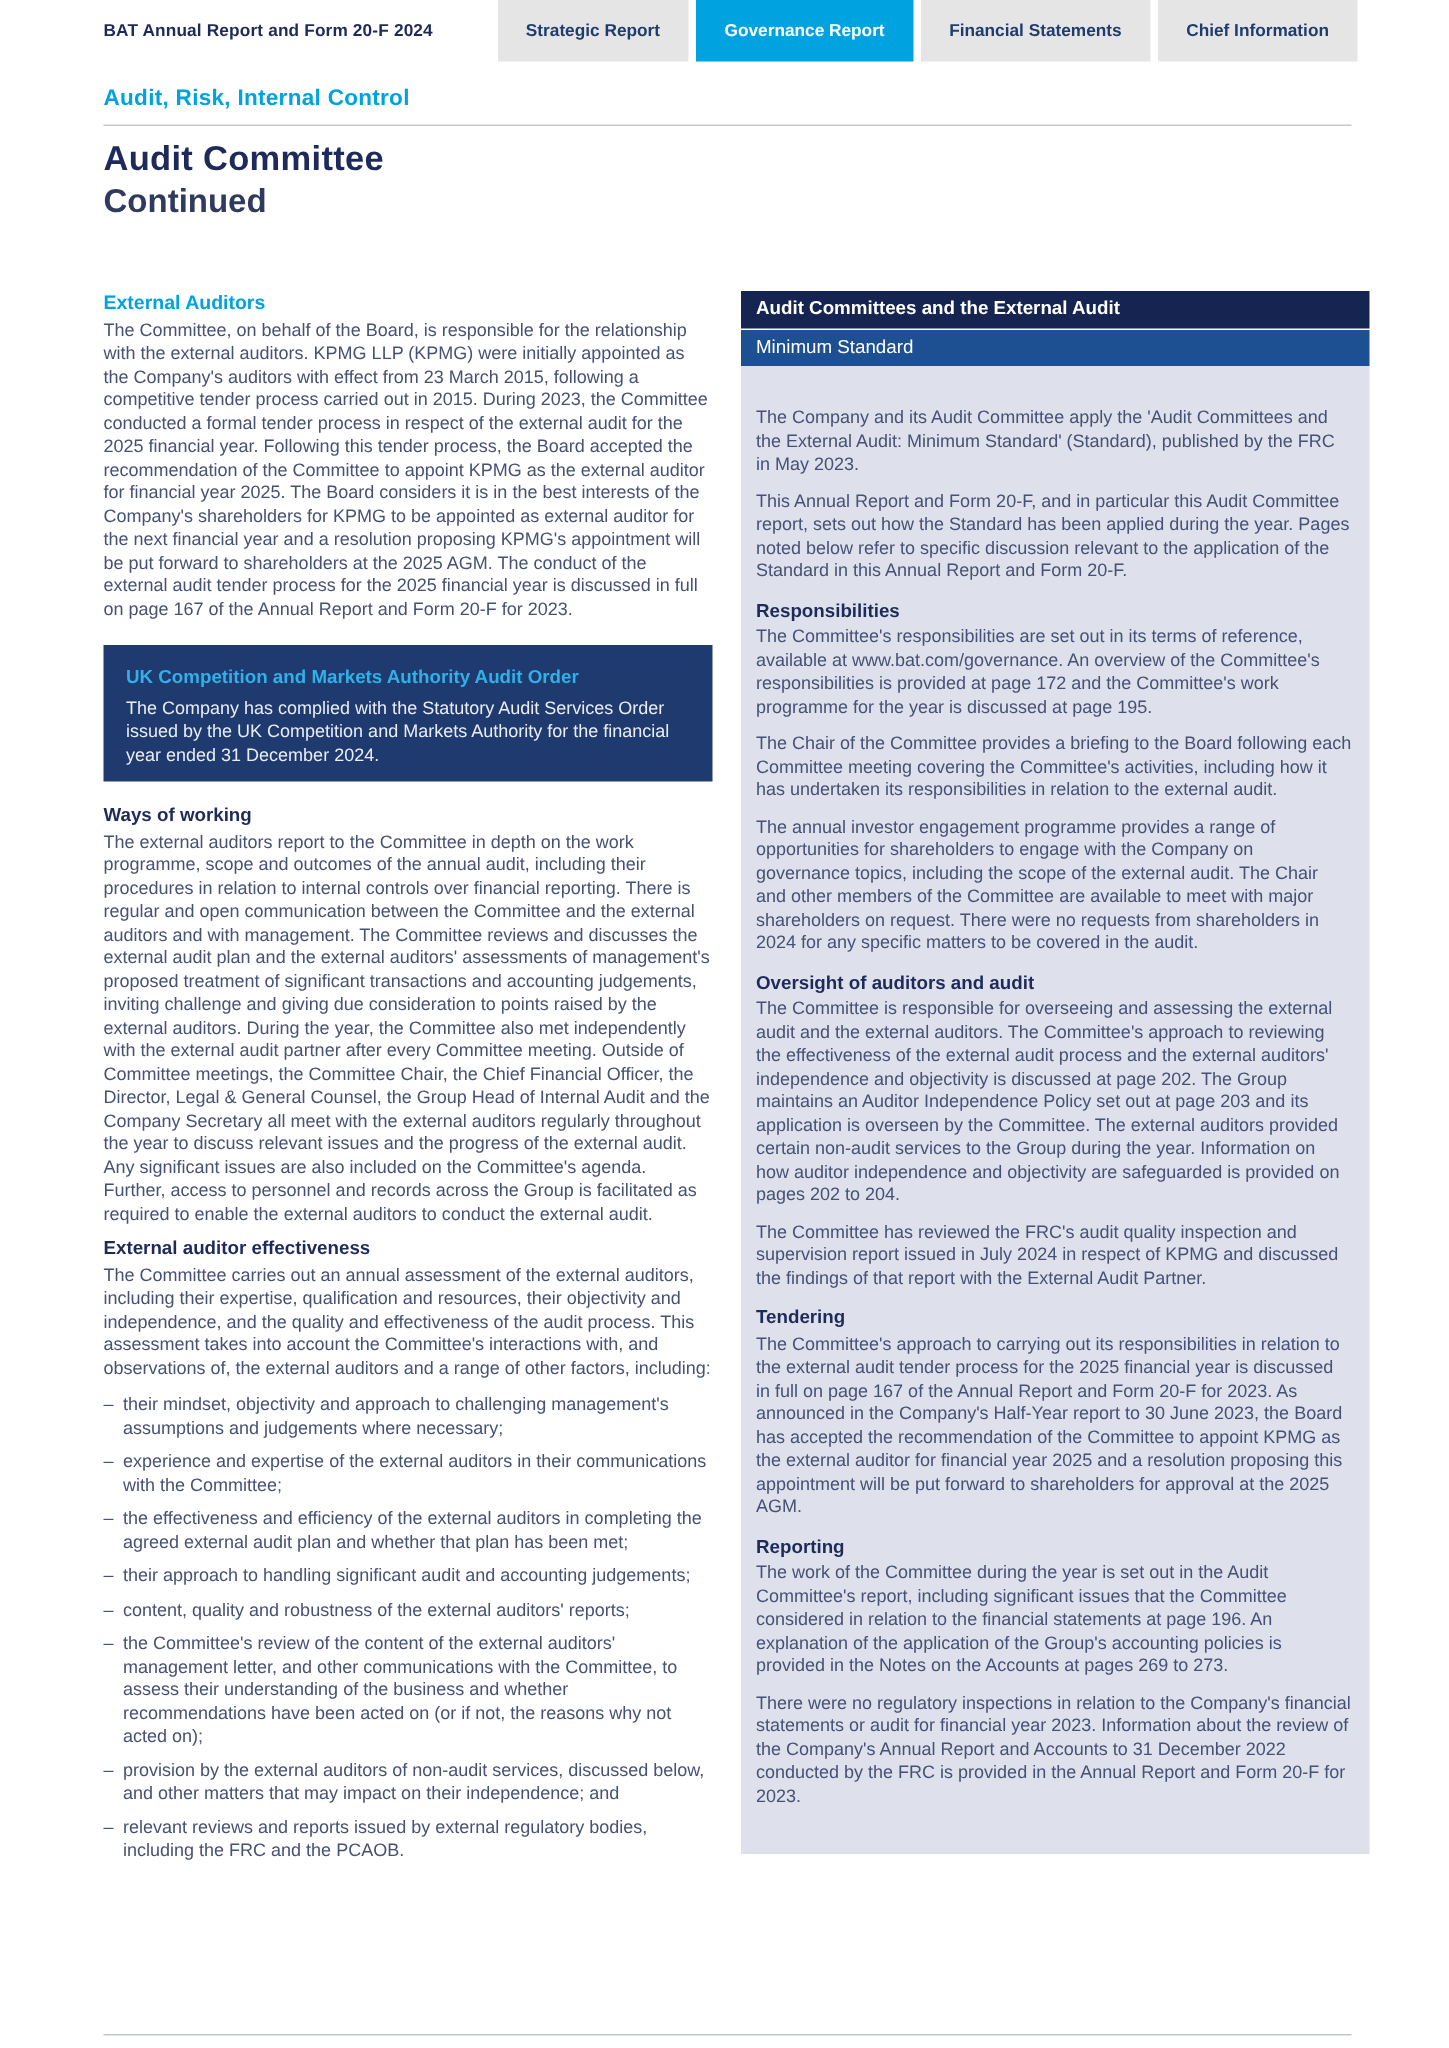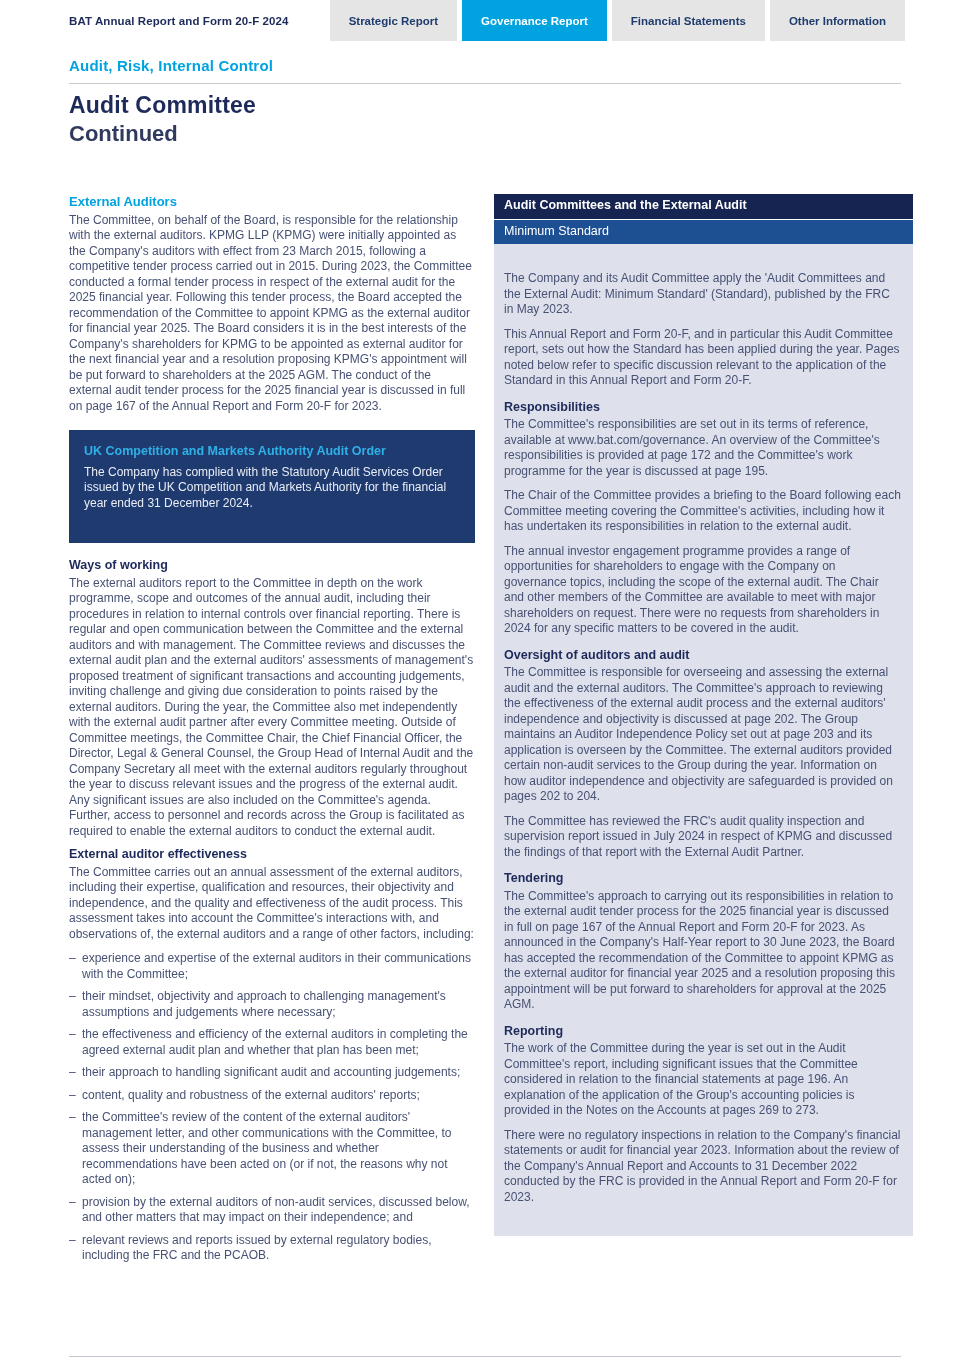--- a/index.html
+++ b/index.html
@@ -96,21 +96,21 @@
   }
   h3.navy-head {
     color: var(--navy);
     font-size: 12.5px;
     font-weight: bold;
     margin: 0 0 2px 0;
   }
   
   .cma-box {
     background: var(--box-navy);
-    padding: 14px 15px 24px 15px;
+    padding: 14px 15px 2px 15px;
     margin: 16px 0 15px 0;
   }
   .cma-box h4 {
     color: #2fb1e8;
     font-size: 12.5px;
     font-weight: bold;
     margin-bottom: 5px;
   }
   .cma-box p { color: #e9edf6; font-size: 12px; line-height: 15.5px; }
   
@@ -169,21 +169,21 @@
 <body>
 
 <div class="page">
 
   <header class="topbar">
     <div class="report-title">BAT Annual Report and Form 20-F 2024</div>
     <nav class="tabs">
       <div class="tab">Strategic Report</div>
       <div class="tab active">Governance Report</div>
       <div class="tab">Financial Statements</div>
-      <div class="tab">Other Information</div>
+      <div class="tab">Chief Information</div>
     </nav>
   </header>
 
   <div class="section-label">Audit, Risk, Internal Control</div>
   <hr class="title-rule">
   <h1 class="page-title">Audit Committee</h1>
   <div class="page-subtitle">Continued</div>
 
   <div class="columns">
 
@@ -195,22 +195,22 @@
         <h4>UK Competition and Markets Authority Audit Order</h4>
         <p>The Company has complied with the Statutory Audit Services Order issued by the UK Competition and Markets Authority for the financial year ended 31 December 2024.</p>
       </div>
 
       <h3 class="navy-head">Ways of working</h3>
       <p>The external auditors report to the Committee in depth on the work programme, scope and outcomes of the annual audit, including their procedures in relation to internal controls over financial reporting. There is regular and open communication between the Committee and the external auditors and with management. The Committee reviews and discusses the external audit plan and the external auditors' assessments of management's proposed treatment of significant transactions and accounting judgements, inviting challenge and giving due consideration to points raised by the external auditors. During the year, the Committee also met independently with the external audit partner after every Committee meeting. Outside of Committee meetings, the Committee Chair, the Chief Financial Officer, the Director, Legal &amp; General Counsel, the Group Head of Internal Audit and the Company Secretary all meet with the external auditors regularly throughout the year to discuss relevant issues and the progress of the external audit. Any significant issues are also included on the Committee's agenda. Further, access to personnel and records across the Group is facilitated as required to enable the external auditors to conduct the external audit.</p>
 
       <h3 class="navy-head">External auditor effectiveness</h3>
       <p>The Committee carries out an annual assessment of the external auditors, including their expertise, qualification and resources, their objectivity and independence, and the quality and effectiveness of the audit process. This assessment takes into account the Committee's interactions with, and observations of, the external auditors and a range of other factors, including:</p>
       <ul class="dash-list">
+        <li>their mindset, objectivity and approach to challenging management's assumptions and judgements where necessary;</li>
         <li>experience and expertise of the external auditors in their communications with the Committee;</li>
-        <li>their mindset, objectivity and approach to challenging management's assumptions and judgements where necessary;</li>
         <li>the effectiveness and efficiency of the external auditors in completing the agreed external audit plan and whether that plan has been met;</li>
         <li>their approach to handling significant audit and accounting judgements;</li>
         <li>content, quality and robustness of the external auditors' reports;</li>
         <li>the Committee's review of the content of the external auditors' management letter, and other communications with the Committee, to assess their understanding of the business and whether recommendations have been acted on (or if not, the reasons why not acted on);</li>
         <li>provision by the external auditors of non-audit services, discussed below, and other matters that may impact on their independence; and</li>
         <li>relevant reviews and reports issued by external regulatory bodies, including the FRC and the PCAOB.</li>
       </ul>
     </div>
 
     <div class="col-right">

